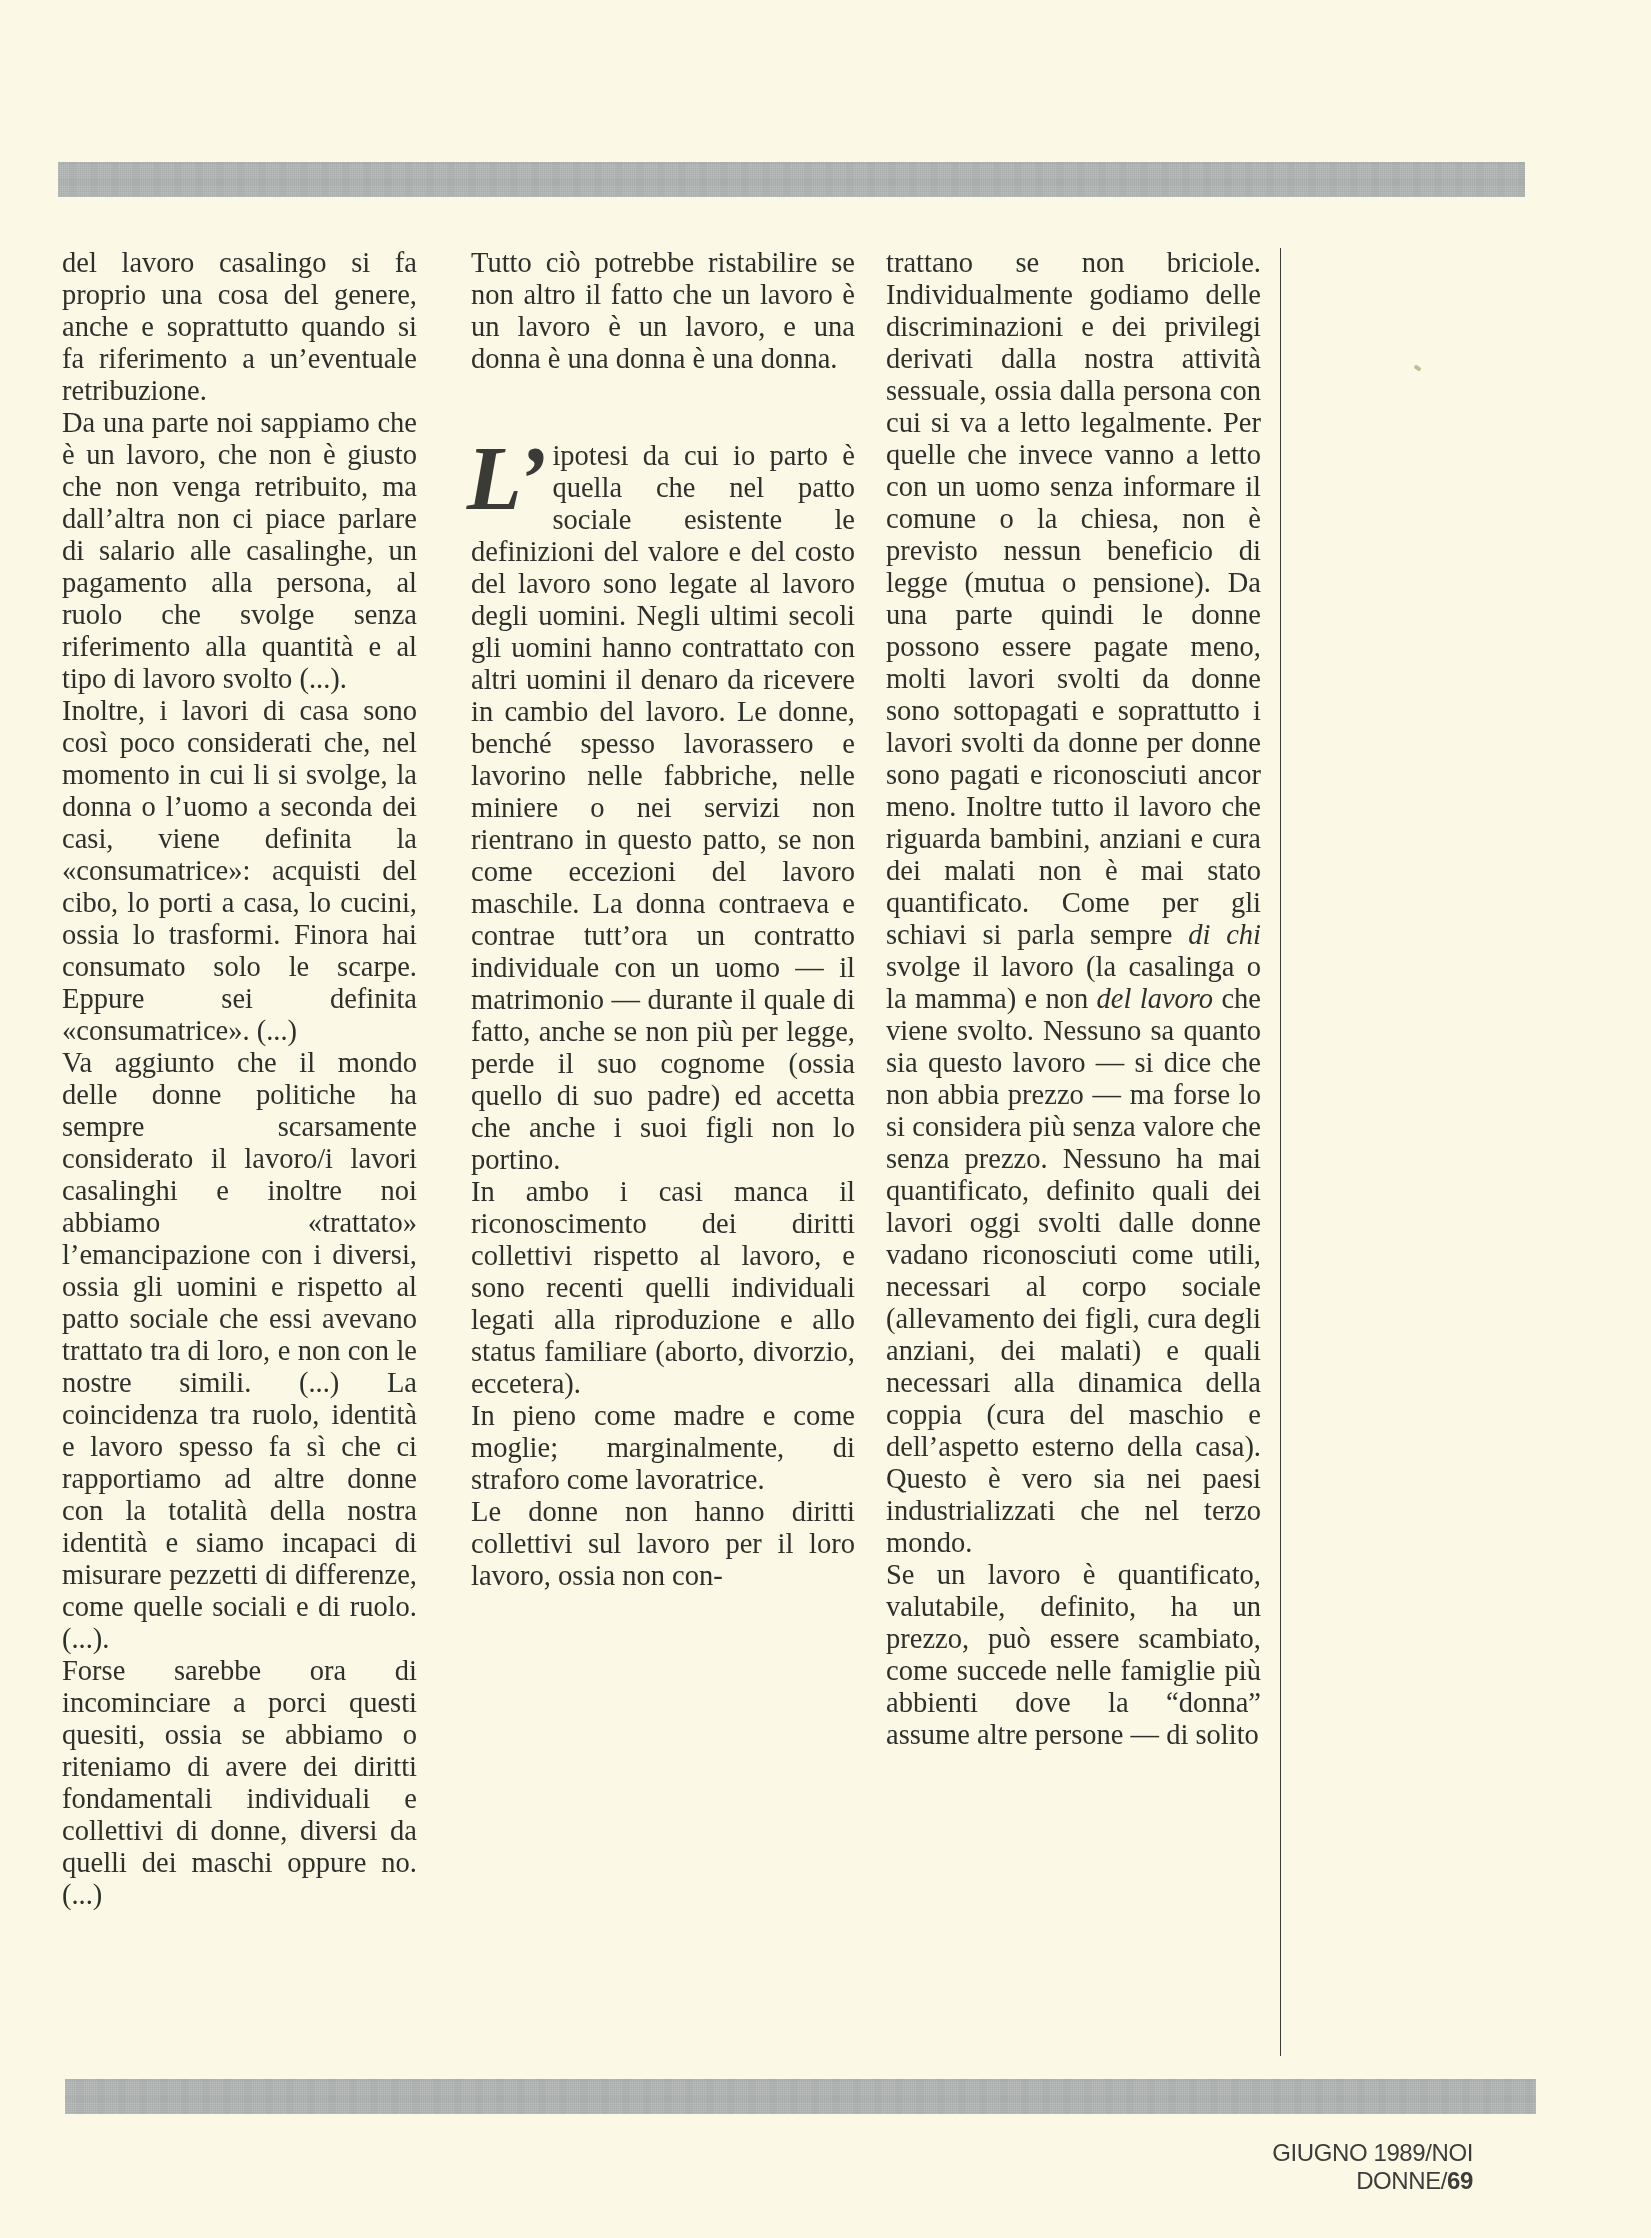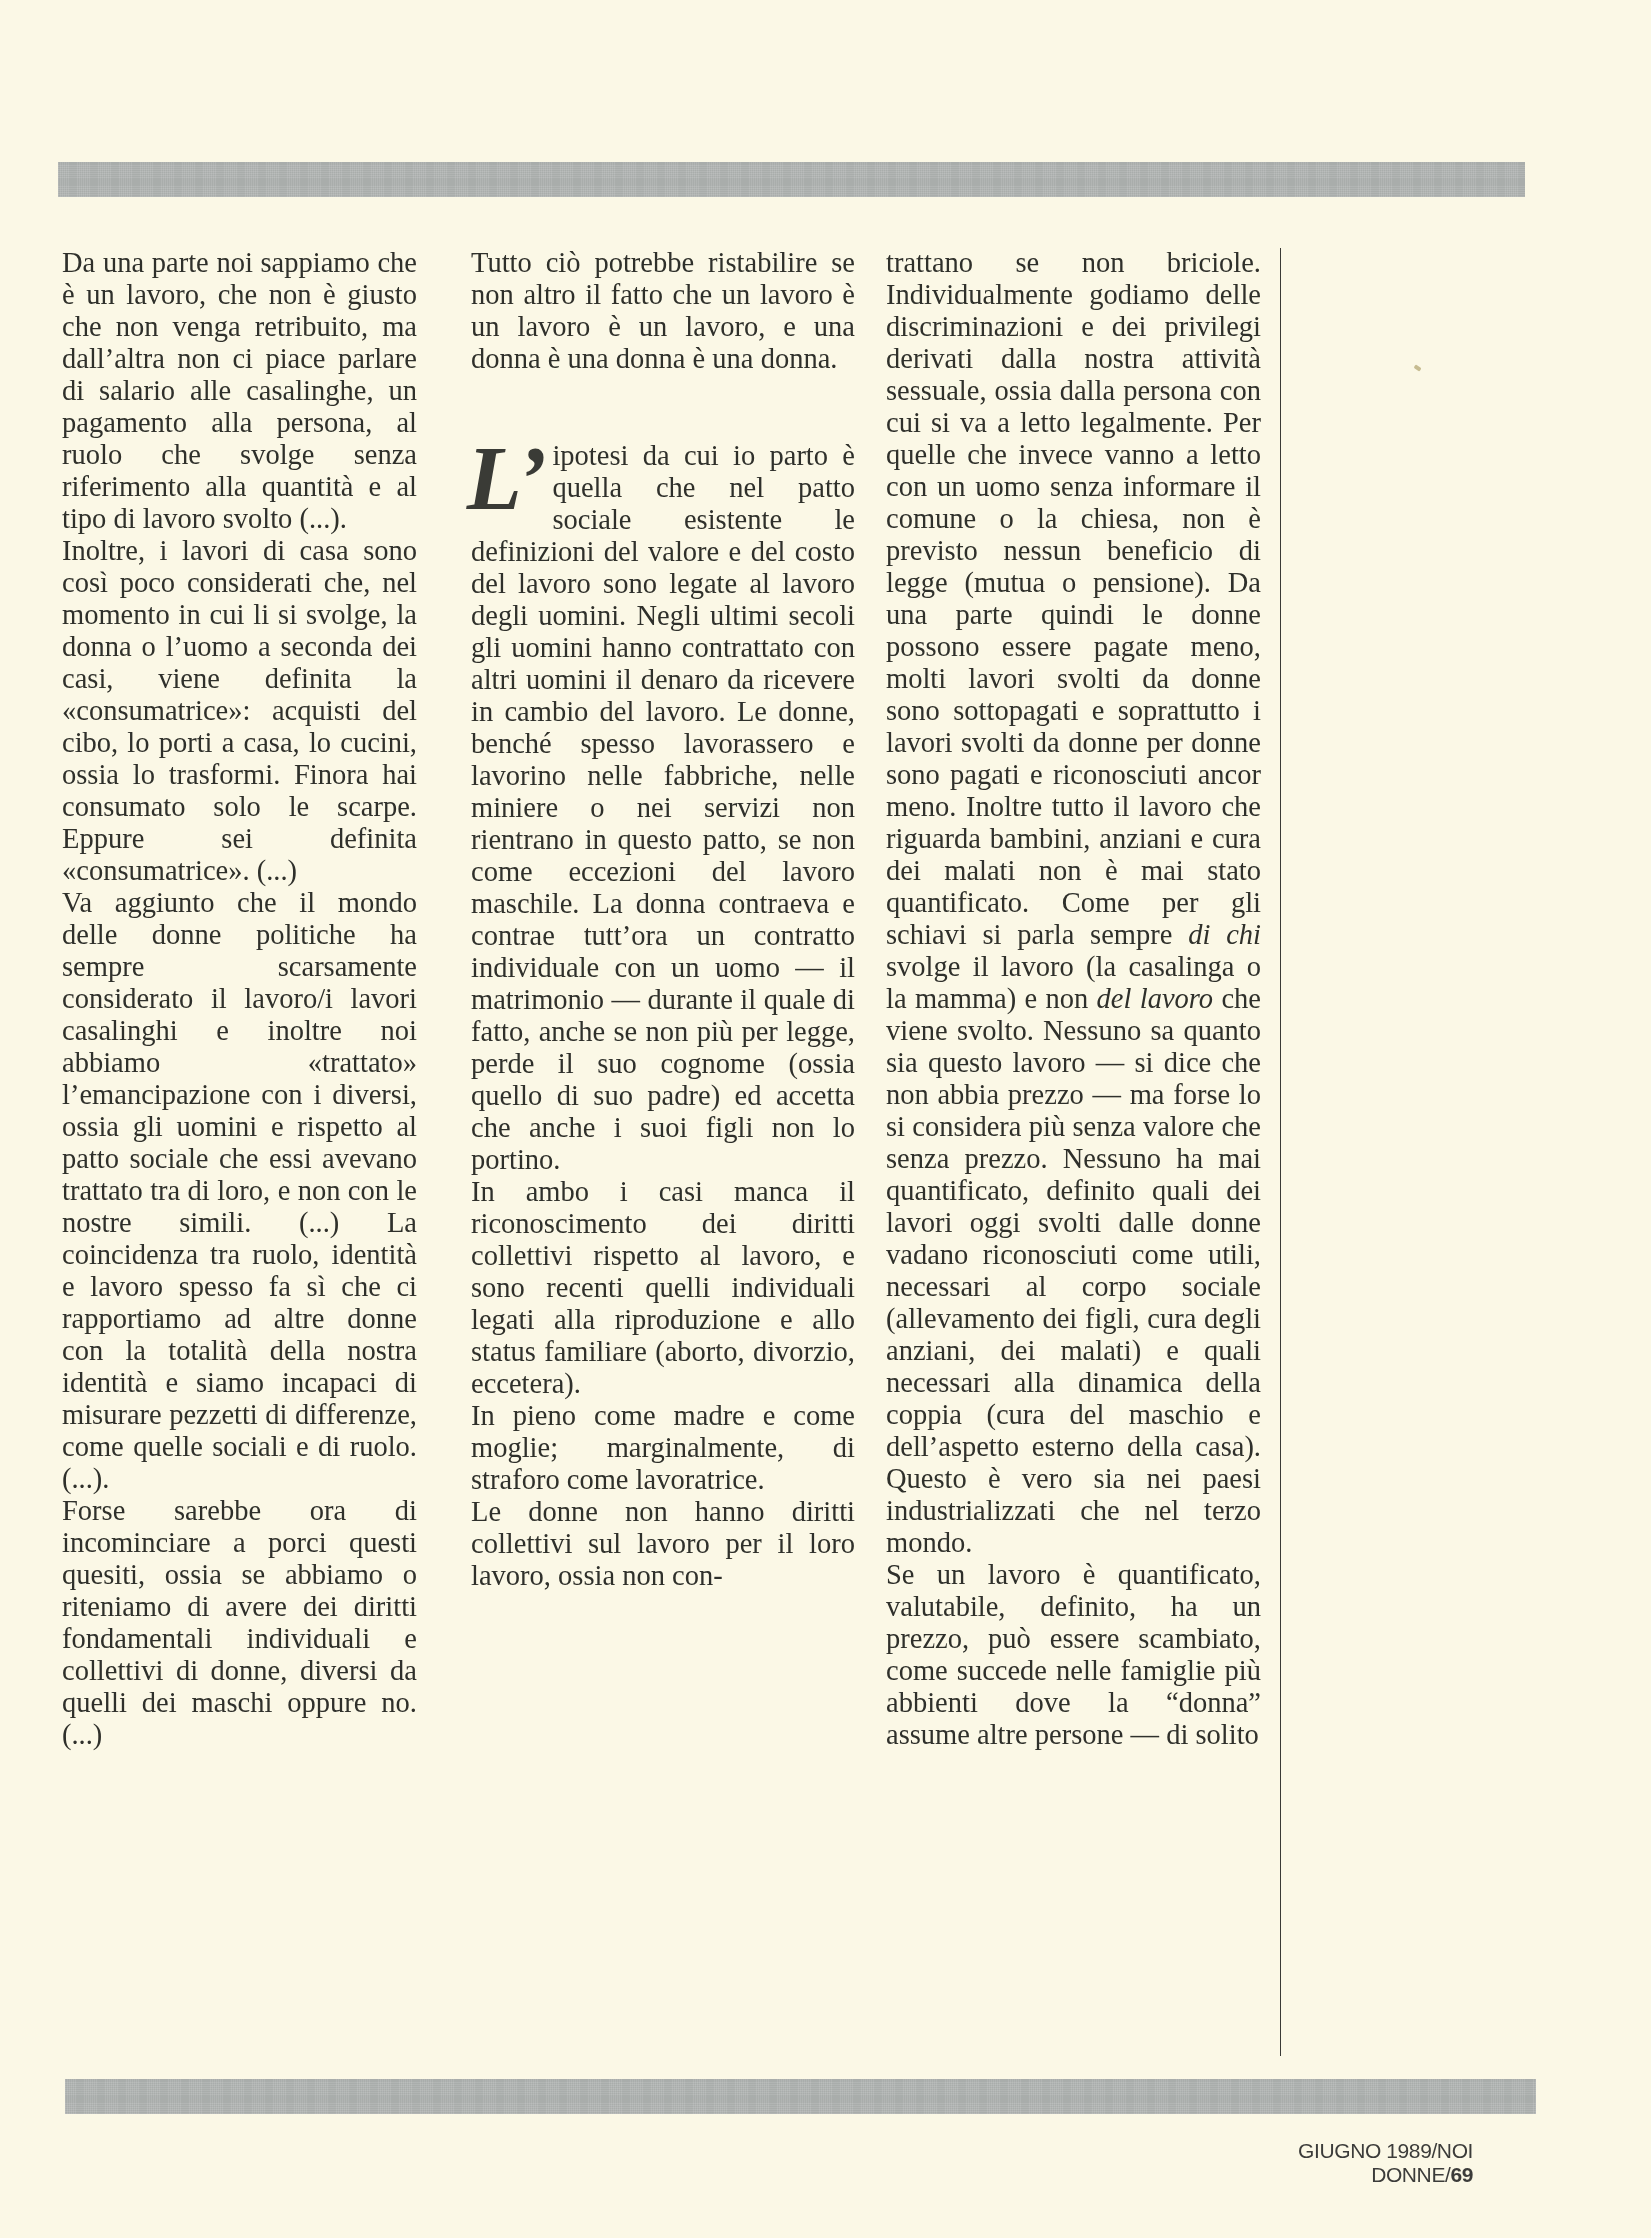--- a/index.html
+++ b/index.html
@@ -32,34 +32,35 @@
     float: left; font-style: italic; font-weight: bold;
     font-size: 90px; line-height: 70px; margin: 4.2px 5.6px 0 -4.2px;
     color: #3a3b36;
   }
   .rule {
     position: absolute; left: 1280px; top: 248px; width: 1.4px; height: 1808px;
     background: #3a3a36;
   }
   .footer {
     position: absolute; top: 2139px; left: 1226px; width: 247px; text-align: right;
-    font-family: "Liberation Sans", "DejaVu Sans", sans-serif; font-size: 21px;
+    font-family: "Liberation Sans", "DejaVu Sans", sans-serif; font-size: 24px;
     color: #3c3c3a; letter-spacing: -0.4px;
   }
   .footer .num { font-weight: bold; }
   em { }
   .speck { position: absolute; left: 1414px; top: 366px; width: 7px; height: 4.2px;
     background: #b9ad7c; border-radius: 1.4px; transform: rotate(35deg); opacity: .8; }
 </style>
 </head>
 <body>
 
 <div class="bar top"></div>
 
 <div class="col col1">
+  <p>del lavoro casalingo si fa proprio una cosa del genere, anche e soprattutto quando si fa riferimento a un’eventuale retribuzione.</p>
   <p>Da una parte noi sappiamo che è un lavoro, che non è giusto che non venga retribuito, ma dall’altra non ci piace parlare di salario alle casalinghe, un pagamento alla persona, al ruolo che svolge senza riferimento alla quantità e al tipo di lavoro svolto (...).</p>
   <p>Inoltre, i lavori di casa sono così poco considerati che, nel momento in cui li si svolge, la donna o l’uomo a seconda dei casi, viene definita la «consumatrice»: acquisti del cibo, lo porti a casa, lo cucini, ossia lo trasformi. Finora hai consumato solo le scarpe. Eppure sei definita «consumatrice». (...)</p>
   <p>Va aggiunto che il mondo delle donne politiche ha sempre scarsamente considerato il lavoro/i lavori casalinghi e inoltre noi abbiamo «trattato» l’emancipazione con i diversi, ossia gli uomini e rispetto al patto sociale che essi avevano trattato tra di loro, e non con le nostre simili. (...) La coincidenza tra ruolo, identità e lavoro spesso fa sì che ci rapportiamo ad altre donne con la totalità della nostra identità e siamo incapaci di misurare pezzetti di differenze, come quelle sociali e di ruolo. (...).</p>
   <p>Forse sarebbe ora di incominciare a porci questi quesiti, ossia se abbiamo o riteniamo di avere dei diritti fondamentali individuali e collettivi di donne, diversi da quelli dei maschi oppure no. (...)</p>
 </div>
 
 <div class="col col2">
   <p>Tutto ciò potrebbe ristabilire se non altro il fatto che un lavoro è un lavoro è un lavoro, e una donna è una donna è una donna.</p>
   <div class="gap"></div>
   <p>

